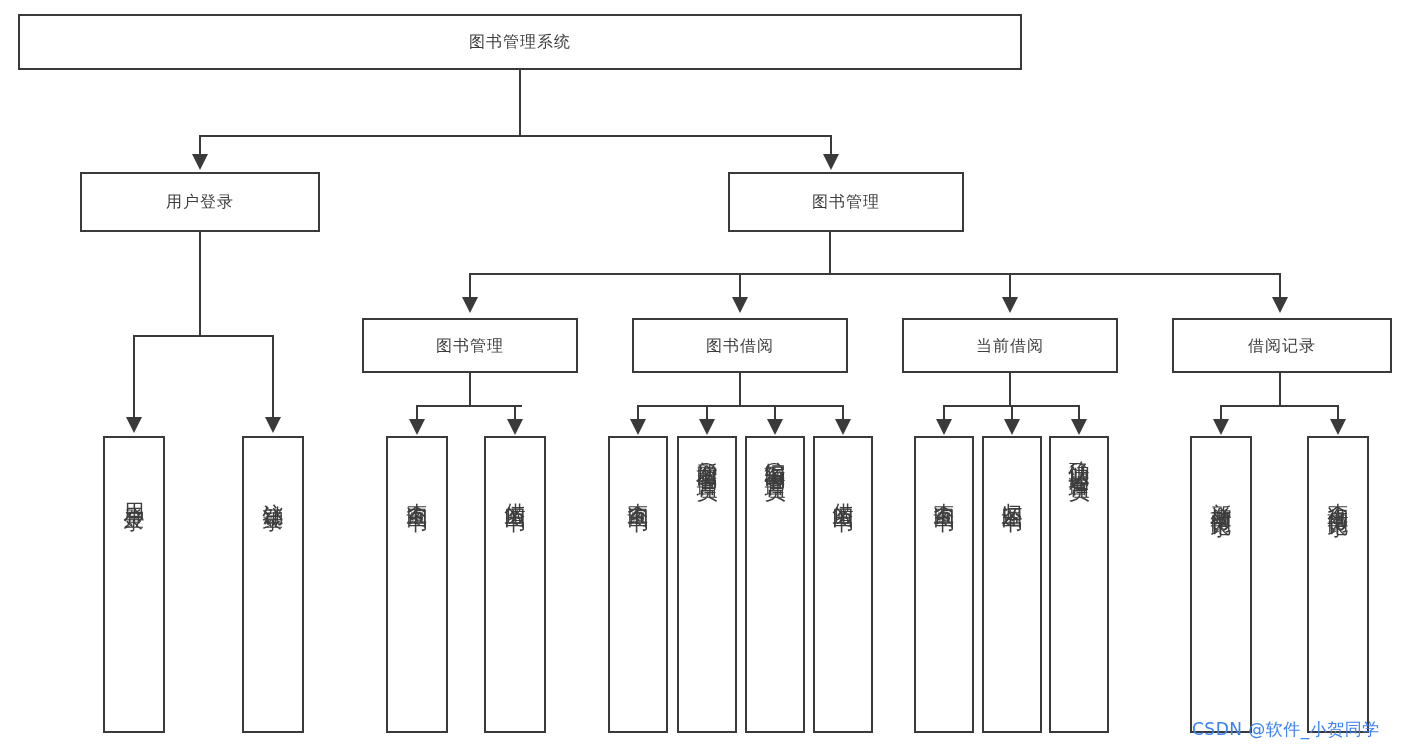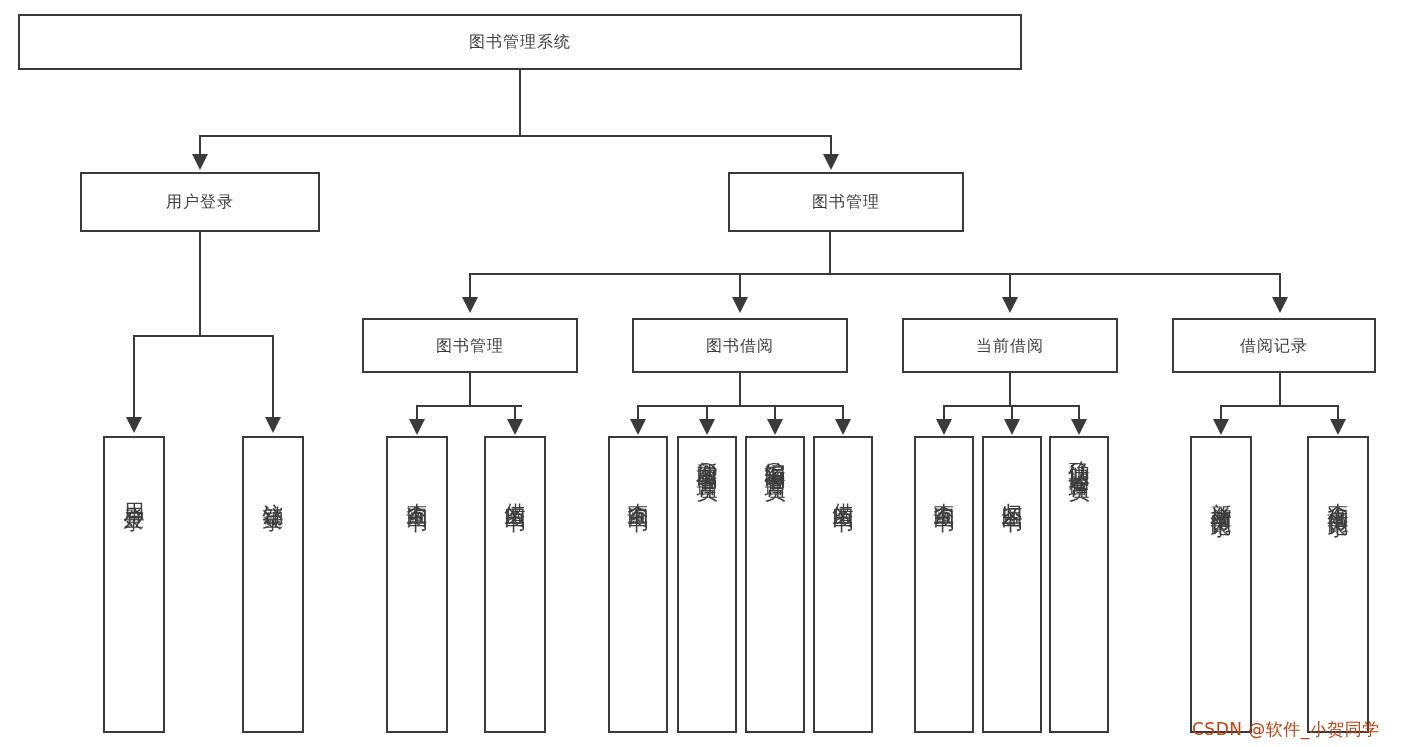--- a/index.html
+++ b/index.html
@@ -67,21 +67,21 @@
     width: 0;
     height: 0;
     border-left: 8px solid transparent;
     border-right: 8px solid transparent;
     border-top: 16px solid #3a3a3a;
   }
   
   #watermark {
     position: absolute;
     font-size: 17px;
-    color: #c2410c;
+    color: #3b82f6;
     white-space: nowrap;
     letter-spacing: 0.5px;
   }
 </style>
 </head>
 <body>
 
 <div id="canvas">
 
   <div class="node horiz" style="left:18px; top:14px; width:1004px; height:56px;">
@@ -126,21 +126,21 @@
 
   <div class="node horiz" style="left:362px; top:318px; width:216px; height:55px;">
     <span class="label">图书管理</span>
   </div>
   <div class="node horiz" style="left:902px; top:318px; width:216px; height:55px;">
     <span class="label">当前借阅</span>
   </div>
   <div class="node horiz" style="left:632px; top:318px; width:216px; height:55px;">
     <span class="label">图书借阅</span>
   </div>
-  <div class="node horiz" style="left:1172px; top:318px; width:204px; height:55px;justify-content:center;">
+  <div class="node horiz" style="left:1172px; top:318px; width:220px; height:55px;justify-content:center;">
     <span class="label">借阅记录</span>
   </div>
 
   <div class="vline" style="left:469px; top:373px; height:33px;"></div>
   <div class="hline" style="left:416px; top:405px; width:106px;"></div>
   <div class="vline" style="left:416px; top:405px; height:16px;"></div>
   <div class="arrow" style="left:409px; top:419px;"></div>
   <div class="vline" style="left:514px; top:405px; height:16px;"></div>
   <div class="arrow" style="left:507px; top:419px;"></div>
 

